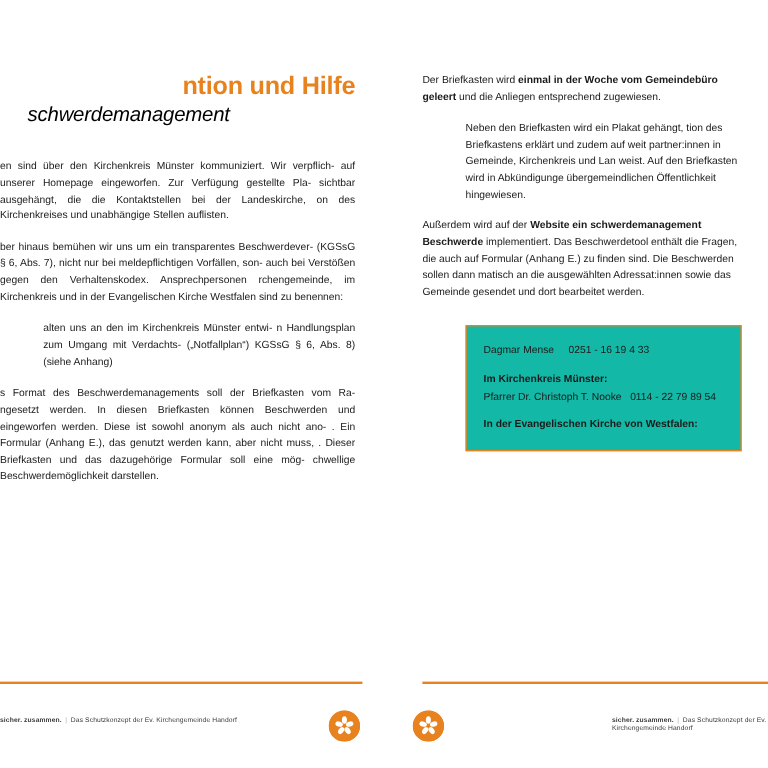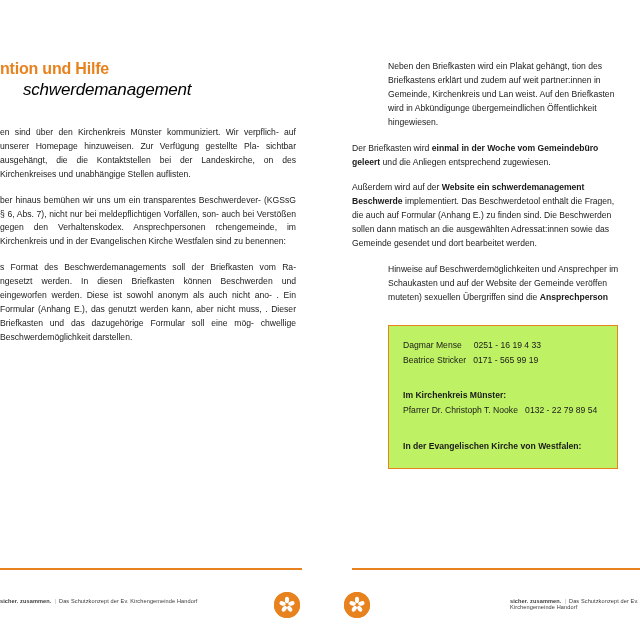--- a/index.html
+++ b/index.html
@@ -29,25 +29,26 @@
     padding: 60px 24px 0 0;
   }
   .page-right {
     width: 320px;
     padding: 60px 16px 0 32px;
   }
 
   
   .heading {
     color: #e8821e;
-    font-size: 16px;
+    font-size: 21px;
     font-weight: bold;
     line-height: 1.15;
     margin: 0 0 2px 0;
     letter-spacing: -0.2px;
+    text-align: right;
   }
   .subheading {
     color: #000000;
     font-size: 17px;
     font-style: italic;
     font-weight: normal;
     line-height: 1.15;
     margin: 0 0 26px 0;
     letter-spacing: -0.2px;
     padding-left: 23px;
@@ -64,35 +65,35 @@
     text-align: left;
   }
   .indent {
     margin-left: 36px;
   }
   b { font-weight: bold; }
 
   
   .contact-box {
     border: 1.4px solid #e8821e;
-    background: #bef264;
+    background: #14b8a6;
     padding: 12px 14px 14px 14px;
     margin-top: 20px;
     margin-left: 36px;
     margin-right: 6px;
     font-size: 8.6px;
     line-height: 1.72;
     color: #1a1a1a;
   }
   .contact-row {
     white-space: pre;
   }
   .contact-group-title {
     font-weight: bold;
-    margin-top: 21px;
+    margin-top: 9px;
   }
 
   
   .footer {
     position: absolute;
     bottom: 0;
     left: 0;
     right: 0;
     height: 72px;
   }
@@ -132,22 +133,23 @@
 </head>
 <body>
 
 <div class="spread">
 
   <div class="page page-left">
 
     <h1 class="heading">ntion und Hilfe</h1>
     <h2 class="subheading">schwerdemanagement</h2>
 
-    <p class="body-text">en sind über den Kirchenkreis Münster kommuniziert. Wir verpflich- auf unserer Homepage hinzuweisen. Zur Verfügung gestellte Pla- sichtbar ausgehängt, die die Kontaktstellen bei der Landeskirche, on des Kirchenkreises und unabhängige Stellen auflisten.</p>
+    <p class="body-text">en sind über den Kirchenkreis Münster kommuniziert. Wir verpflich- auf unserer Homepage eingeworfen. Zur Verfügung gestellte Pla- sichtbar ausgehängt, die die Kontaktstellen bei der Landeskirche, on des Kirchenkreises und unabhängige Stellen auflisten.</p>
     <p class="body-text">ber hinaus bemühen wir uns um ein transparentes Beschwerdever- (KGSsG § 6, Abs. 7), nicht nur bei meldepflichtigen Vorfällen, son- auch bei Verstößen gegen den Verhaltenskodex. Ansprechpersonen rchengemeinde, im Kirchenkreis und in der Evangelischen Kirche Westfalen sind zu benennen:</p>
+    <p class="body-text indent">alten uns an den im Kirchenkreis Münster entwi- n Handlungsplan zum Umgang mit Verdachts- („Notfallplan“) KGSsG § 6, Abs. 8) (siehe Anhang)</p>
     <p class="body-text">s Format des Beschwerdemanagements soll der Briefkasten vom Ra- ngesetzt werden. In diesen Briefkasten können Beschwerden und eingeworfen werden. Diese ist sowohl anonym als auch nicht ano- . Ein Formular (Anhang E.), das genutzt werden kann, aber nicht muss, . Dieser Briefkasten und das dazugehörige Formular soll eine mög- chwellige Beschwerdemöglichkeit darstellen.</p>
 
     <div class="footer">
       <div class="footer-rule footer-left-rule"></div>
       <div class="footer-text footer-left-text">
         <b>sicher. zusammen.</b><span class="sep">|</span><span>Das Schutzkonzept der Ev. Kirchengemeinde Handorf</span>
       </div>
       <div class="logo logo-left">
         <svg width="26" height="26" viewBox="0 0 26 26" aria-hidden="true">
           <circle cx="13" cy="13" r="13" fill="#e8821e"></circle>
@@ -158,34 +160,32 @@
             <ellipse cx="15.7" cy="16.8" rx="2.1" ry="3.2" transform="rotate(144 15.7 16.8)"></ellipse>
             <ellipse cx="17.4" cy="11.4" rx="2.1" ry="3.2" transform="rotate(72 17.4 11.4)"></ellipse>
           </g>
         </svg>
       </div>
     </div>
   </div>
 
   <div class="page page-right">
 
+    <p class="body-text right"><span>Der Briefkasten wird </span><b>einmal in der Woche vom Gemeindebüro</b><b> geleert</b><span> und die Anliegen entsprechend zugewiesen.</span></p>
+
     <p class="body-text right indent">Neben den Briefkasten wird ein Plakat gehängt, tion des Briefkastens erklärt und zudem auf weit partner:innen in Gemeinde, Kirchenkreis und Lan weist. Auf den Briefkasten wird in Abkündigunge übergemeindlichen Öffentlichkeit hingewiesen.</p>
 
-    <p class="body-text right"><span>Der Briefkasten wird </span><b>einmal in der Woche vom Gemeindebüro</b><b> geleert</b><span> und die Anliegen entsprechend zugewiesen.</span></p>
-
     <p class="body-text right"><span>Außerdem wird auf der </span><b>Website ein schwerdemanagement Beschwerde</b><span> implementiert. Das Beschwerdetool enthält die Fragen, die auch auf Formular (Anhang E.) zu finden sind. Die Beschwerden sollen dann matisch an die ausgewählten Adressat:innen sowie das Gemeinde gesendet und dort bearbeitet werden.</span></p>
 
-    <p class="body-text right indent"><span>Hinweise auf Beschwerdemöglichkeiten und Ansprechper im Schaukasten und auf der Website der Gemeinde veröffen muteten) sexuellen Übergriffen sind die </span><b>Ansprechperson</b></p>
 
     <div class="contact-box">
       <div class="contact-row">Dagmar Mense     0251 - 16 19 4 33</div>
-      <div class="contact-row">Beatrice Stricker   0171 - 565 99 19</div>
 
       <div class="contact-group-title">Im Kirchenkreis Münster:</div>
-      <div class="contact-row">Pfarrer Dr. Christoph T. Nooke   0132 - 22 79 89 54</div>
+      <div class="contact-row">Pfarrer Dr. Christoph T. Nooke   0114 - 22 79 89 54</div>
 
       <div class="contact-group-title">In der Evangelischen Kirche von Westfalen:</div>
     </div>
 
     <div class="footer">
       <div class="footer-rule footer-right-rule"></div>
       <div class="logo logo-right">
         <svg width="26" height="26" viewBox="0 0 26 26" aria-hidden="true">
           <circle cx="13" cy="13" r="13" fill="#e8821e"></circle>
           <g fill="#ffffff">

